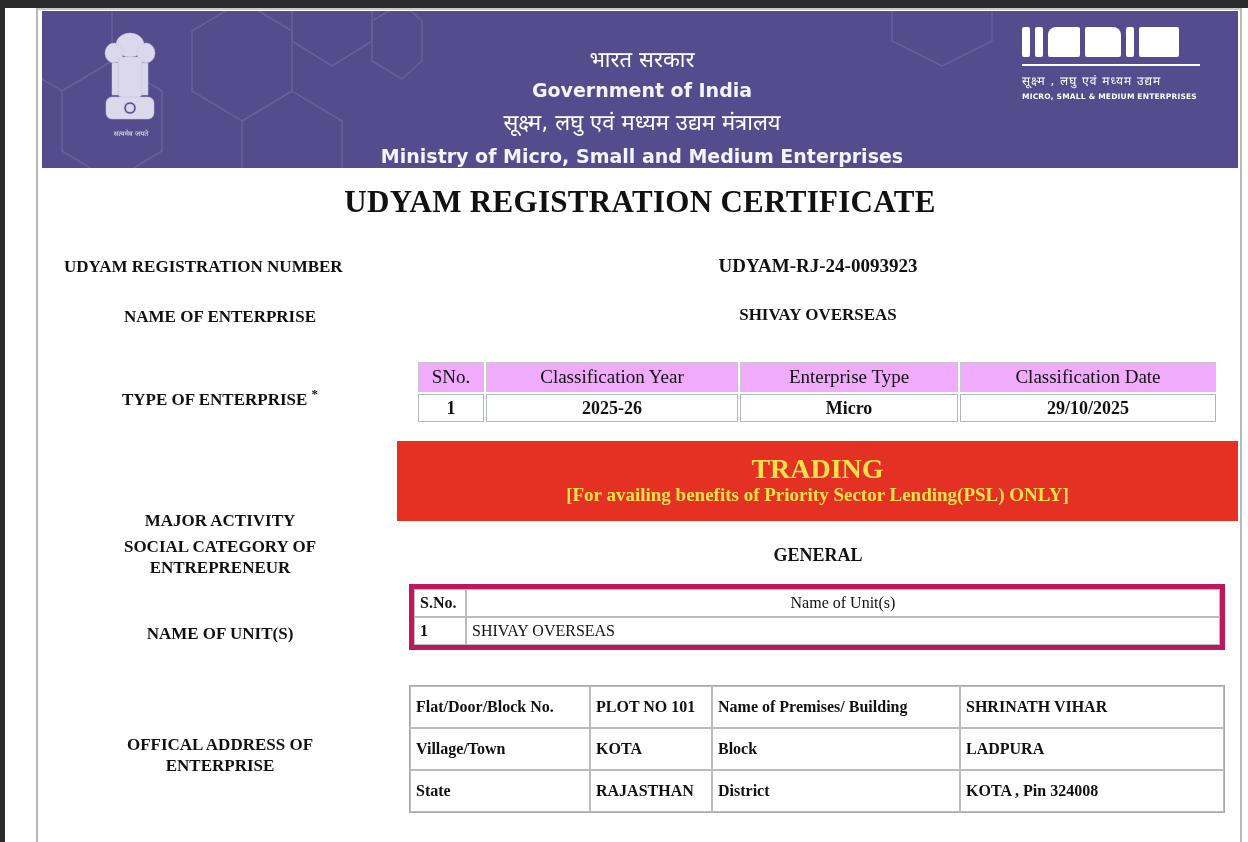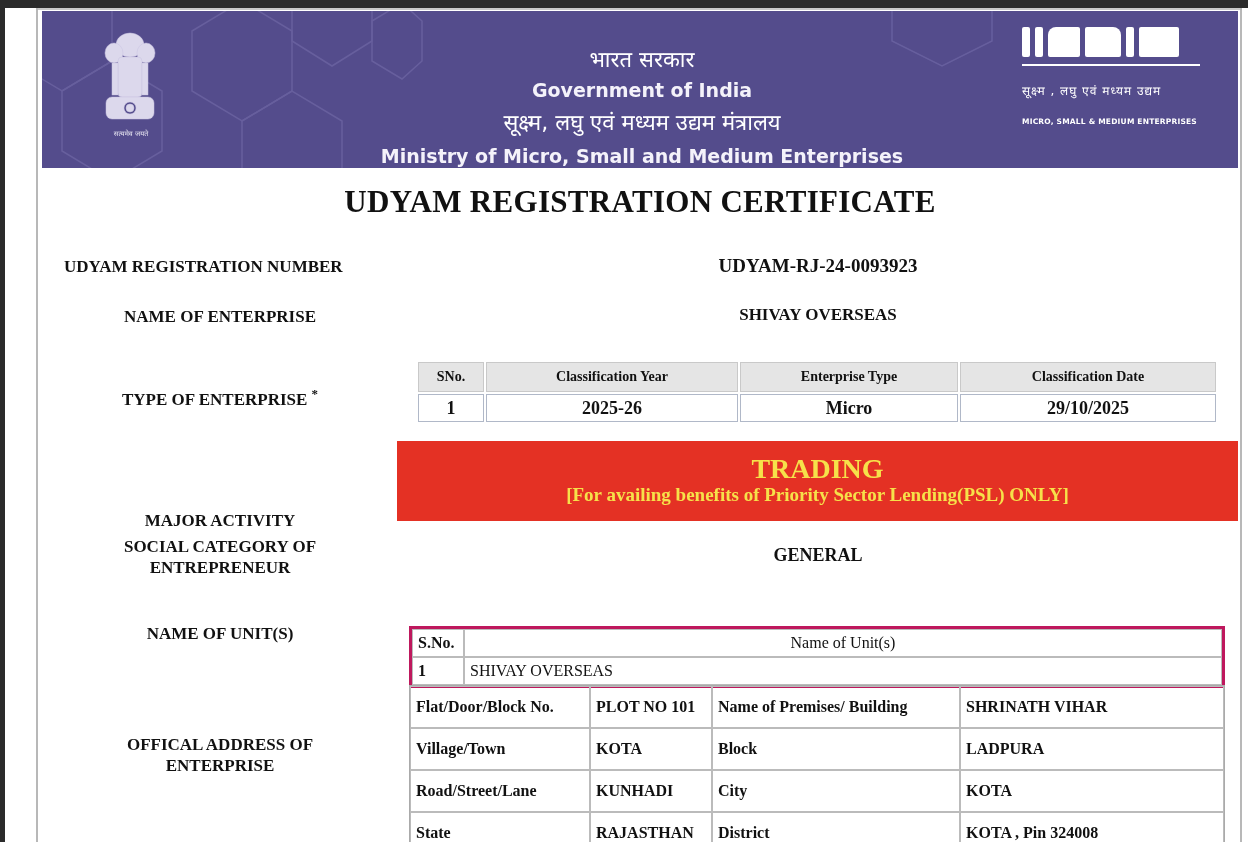--- a/index.html
+++ b/index.html
@@ -25,41 +25,41 @@
   .banner-center { position:absolute; left:300px; top:34px; width:600px; text-align:center; color:#fff; font-family:"DejaVu Sans", sans-serif; }
   .bc-hindi1 { font-size:22px; line-height:30px; }
   .bc-en1 { font-size:19px; font-weight:bold; line-height:30px; color:#f4f2fa; }
   .bc-hindi2 { font-size:22px; line-height:36px; }
   .bc-en2 { font-size:19px; font-weight:bold; line-height:30px; color:#f4f2fa; }
 
   .msme-logo { position:absolute; left:980px; top:16px; width:180px; }
   .msme-word { display:flex; gap:5px; height:30px; }
   .msme-word .bar { background:#fff; border-radius:2px; }
   .msme-rule { height:2px; background:#fff; margin-top:7px; width:178px; }
-  .msme-hindi { color:#fff; font-size:12px; margin-top:16px; letter-spacing:1px; font-family:"DejaVu Sans", sans-serif; }
-  .msme-en { color:#fff; font-size:7.5px; font-weight:bold; margin-top:18px; font-family:"DejaVu Sans", sans-serif; letter-spacing:0.2px; }
+  .msme-hindi { color:#fff; font-size:12px; margin-top:6px; letter-spacing:1px; font-family:"DejaVu Sans", sans-serif; }
+  .msme-en { color:#fff; font-size:7.5px; font-weight:bold; margin-top:3px; font-family:"DejaVu Sans", sans-serif; letter-spacing:0.2px; }
 
   .title { position:absolute; left:0; top:184px; width:1280px; text-align:center; font-size:31px; font-weight:bold; font-family:"Liberation Serif", serif; letter-spacing:0.3px; }
 
   .label { position:absolute; font-weight:bold; font-size:17px; text-align:center; font-family:"Liberation Serif", serif; line-height:21px; }
   .value { position:absolute; font-weight:bold; font-family:"Liberation Serif", serif; text-align:center; }
 
   table { border-collapse:separate; border-spacing:2px; position:absolute; font-family:"Liberation Serif", serif; }
   .cls-table { left:416px; top:360px; width:802px; }
-  .cls-table th { background:#e5e5e5; font-size:14px; height:26px; border:1px solid #c9c9c9; font-weight:bold; }
+  .cls-table th { background:#f0abfc; font-size:19px; height:26px; border:1px solid #c9c9c9; font-weight:normal; }
   .cls-table td { background:#fff; border:1px solid #b0b8c8; font-size:18px; height:24px; text-align:center; font-weight:bold; }
 
   .activity-box {
     position:absolute; left:397px; top:441px; width:841px; height:80px;
     background:#e43124; text-align:center; color:#f6e14a; font-weight:bold; font-family:"Liberation Serif", serif;
   }
   .act-main { font-size:28px; margin-top:14px; line-height:28px; }
   .act-sub { font-size:19px; line-height:24px; }
 
-  .unit-table { left:409px; top:626px; width:816px; border-spacing:0; border:3px solid #be185d; }
+  .unit-table { left:409px; top:584px; width:816px; border-spacing:0; border:5px solid #be185d; }
   .unit-table td { border:1px solid #bbb; font-size:16px; height:26px; padding:0 5px; font-weight:bold; }
 
   .addr-table { left:409px; top:685px; width:816px; border-spacing:0; border:1px solid #aaa; }
   .addr-table td { border:1px solid #bbb; font-size:16px; height:26px; padding:7px 5px; font-weight:bold; white-space:nowrap; }
 </style>
 </head>
 <body>
 
 <div class="frame-top"></div>
 <div class="frame-left"></div>
@@ -186,25 +186,19 @@
     <td style="width:236px">Name of Premises/ Building</td>
     <td>SHRINATH VIHAR</td>
   </tr>
   <tr>
     <td>Village/Town</td>
     <td>KOTA</td>
     <td>Block</td>
     <td>LADPURA</td>
   </tr>
   <tr>
-    <td>Road/Street/Lane</td>
-    <td>KUNHADI</td>
-    <td>City</td>
-    <td>KOTA</td>
-  </tr>
-  <tr>
     <td>State</td>
     <td>RAJASTHAN</td>
     <td>District</td>
     <td>KOTA , Pin 324008</td>
   </tr>
 </tbody>
   </table>
 
 </body></html>

